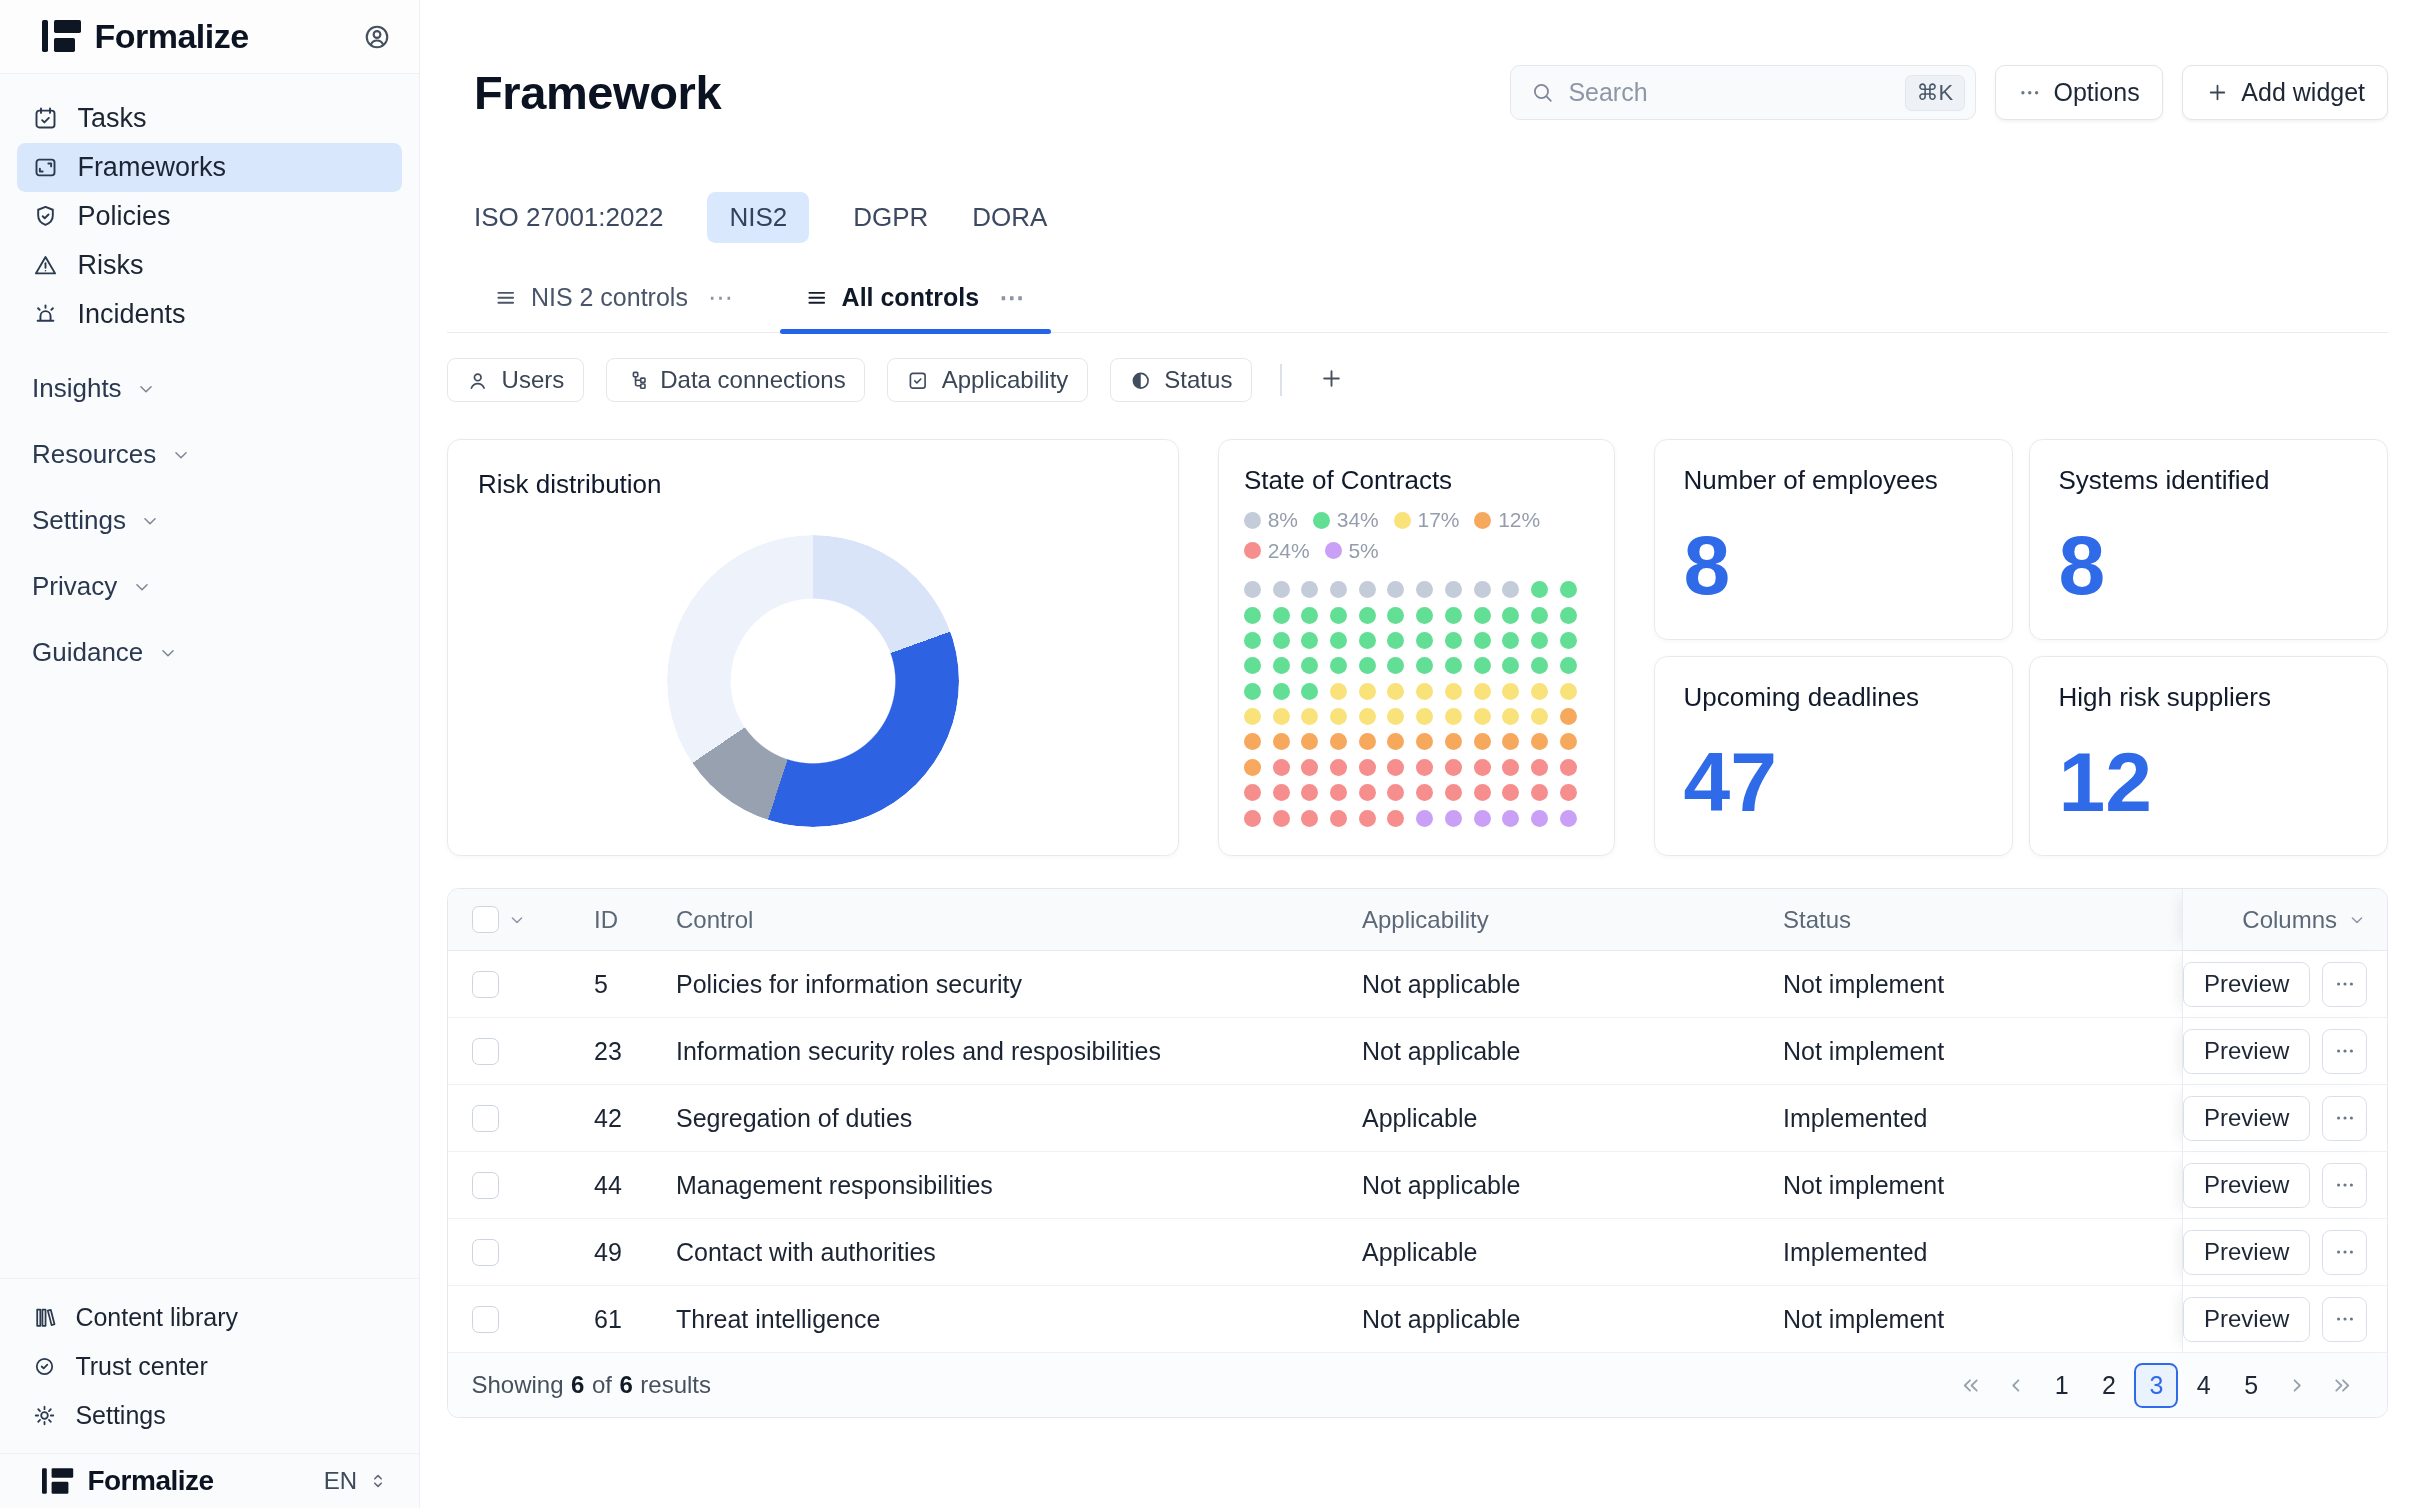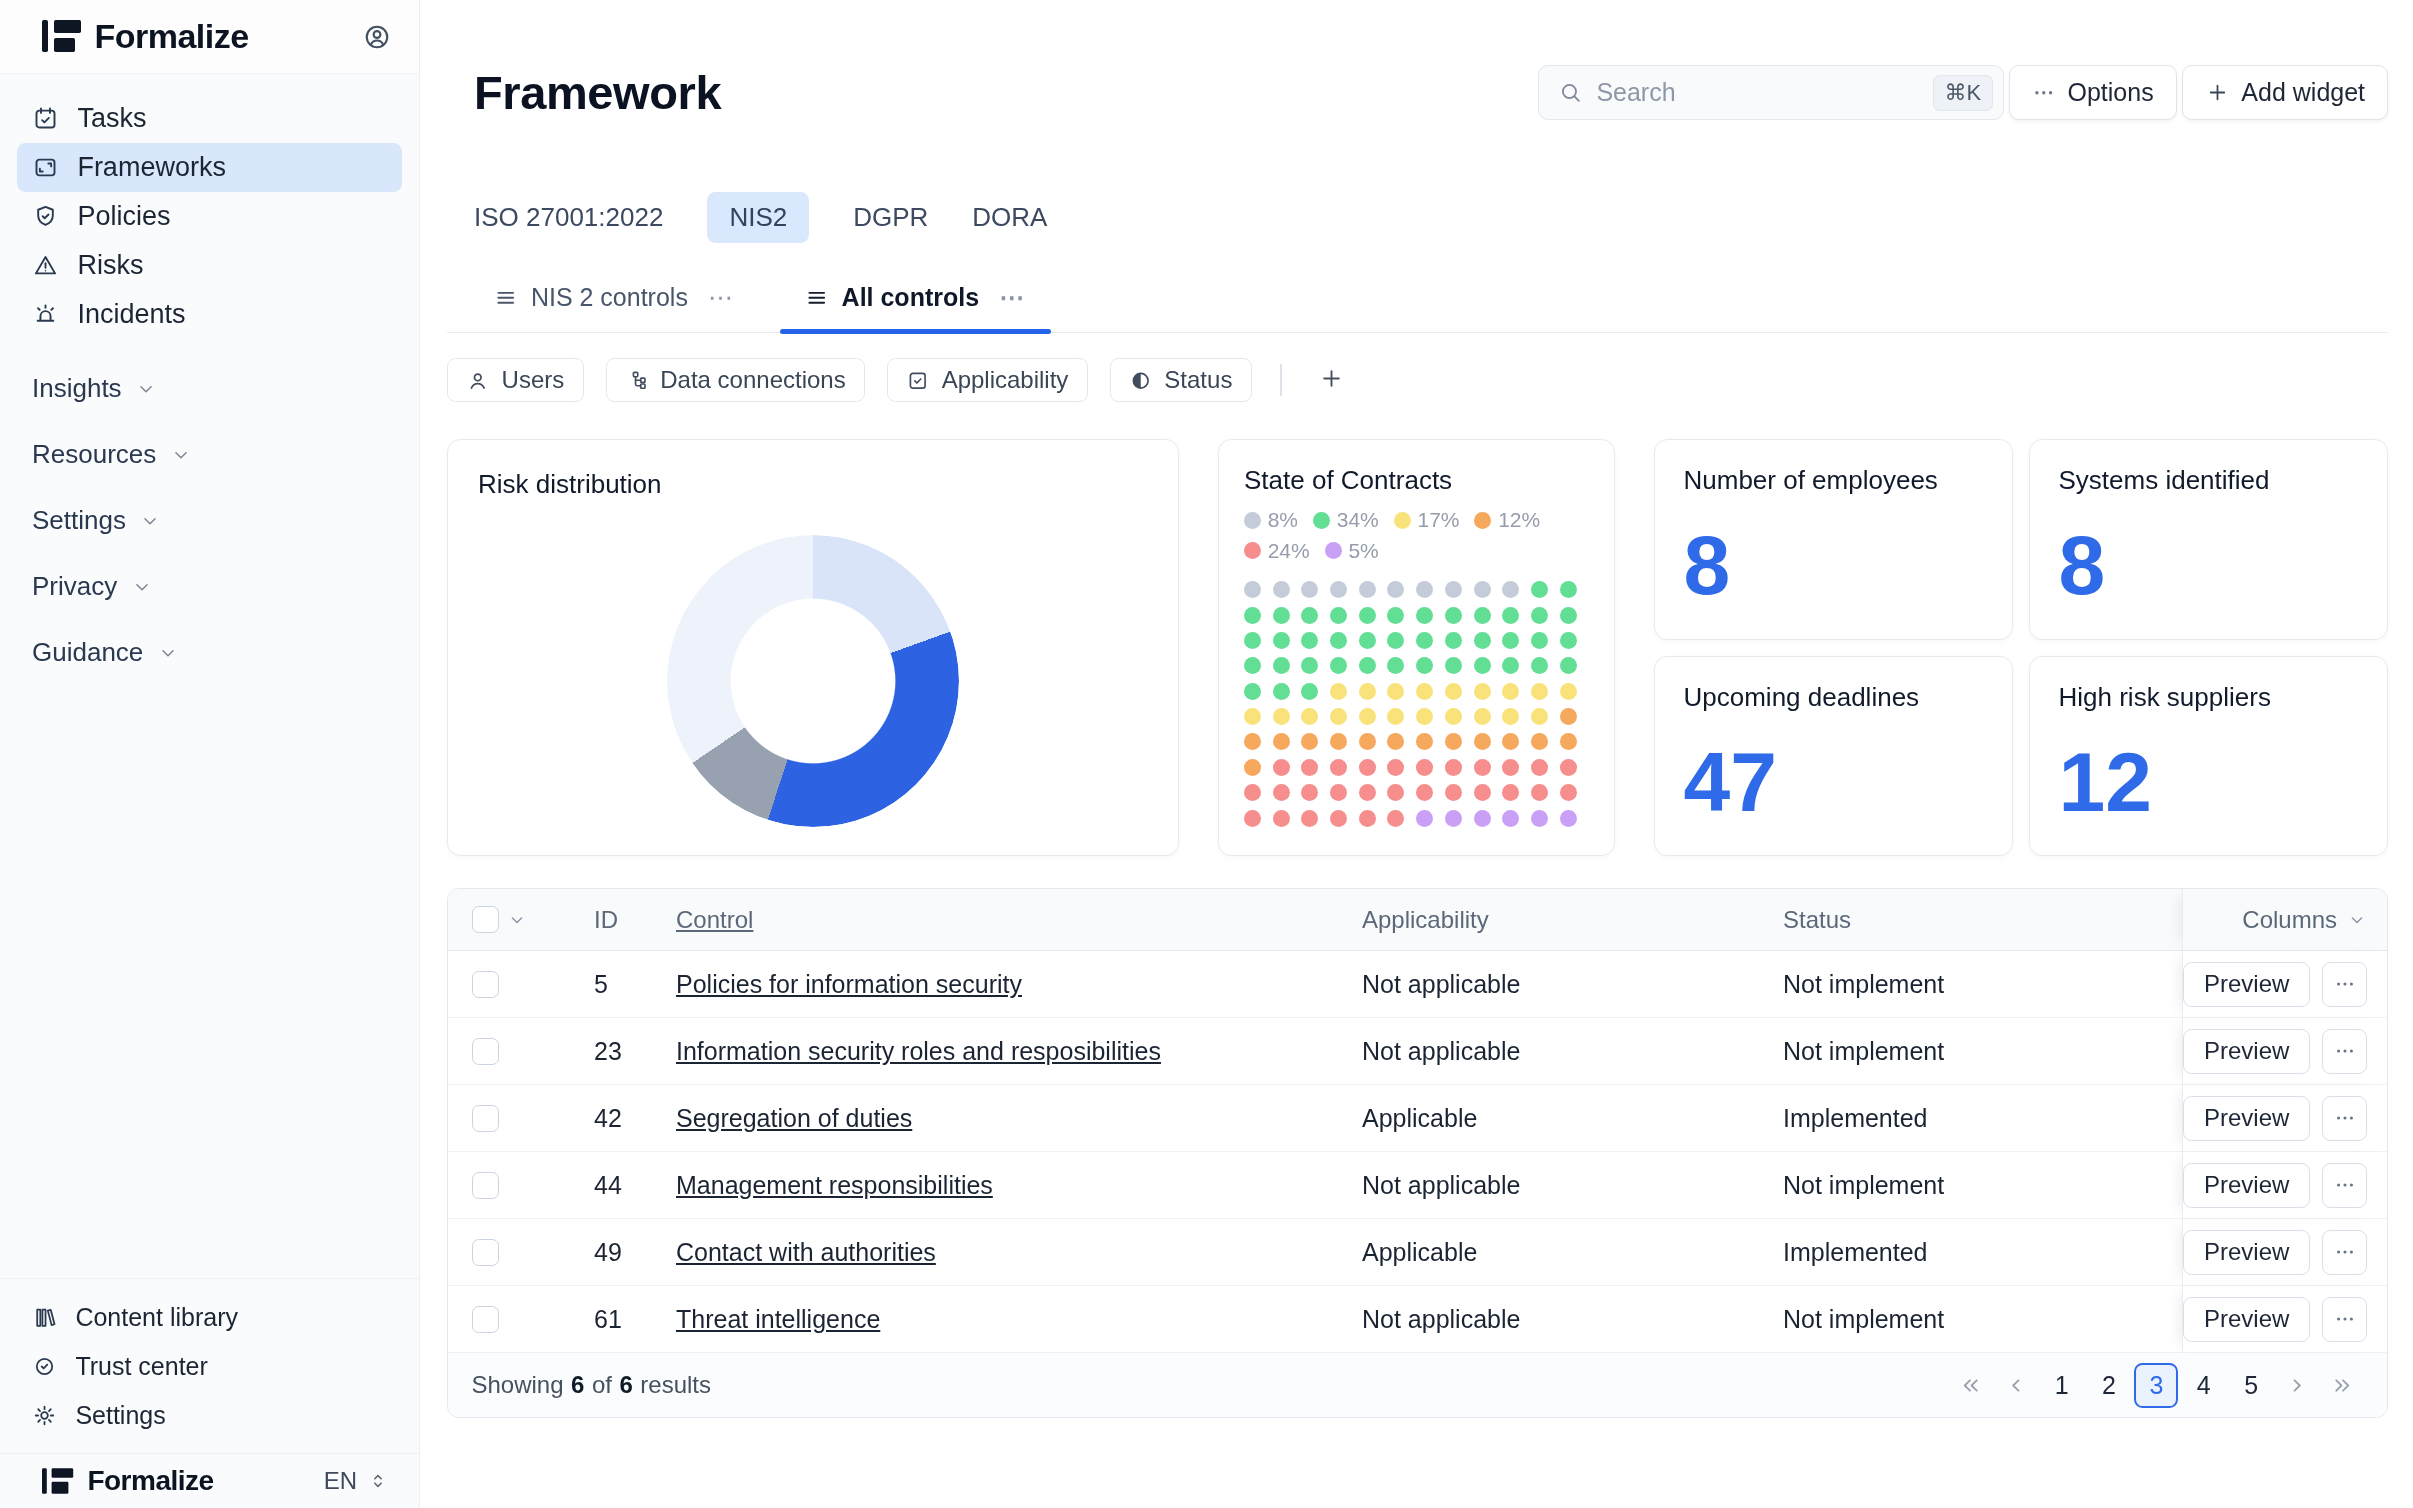--- a/index.html
+++ b/index.html
@@ -47,21 +47,21 @@
   .sb-footer .logo-text { font-size:28px; }
   .lang { display:flex; align-items:center; gap:10px; font-size:24px; color:#3f4a5a; cursor:pointer; }
   .lang .icon { color:#5d6878; }
   .lang .icon svg { width:22px; height:22px; }
 
   
   main { flex:1; display:flex; flex-direction:column; padding:0 45px 0 27px; }
 
   .topbar { display:flex; align-items:center; justify-content:space-between; margin-top:34px; }
   .page-title { font-size:47px; font-weight:700; color:#0b1322; letter-spacing:-0.4px; margin-left:27px; }
-  .topbar-right { display:flex; align-items:center; gap:5px; }
+  .topbar-right { display:flex; align-items:center; gap:19px; }
   .search-box { width:466px; height:55px; background:#f8fafc; border:1.7px solid #e3e8ef; border-radius:10px; display:flex; align-items:center; gap:11.7px; padding:0 10px 0 18.4px; }
   .search-box .icon { color:#7e8899; }
   .search-box .icon svg { width:25px; height:25px; }
   .search-box input { flex:1; min-width:0; border:none; background:transparent; outline:none; font-family:inherit; font-size:25px; color:#2c3748; }
   .search-box input::placeholder { color:#8d97a7; }
   .kbd { background:#eef2f7; border:1.7px solid #e1e7ef; border-radius:6.7px; padding:4.2px 11px; font-size:22px; color:#4b5768; }
   .btn { height:55px; display:flex; align-items:center; gap:11.7px; padding:0 22px; background:#fff; border:1.7px solid #e0e5ec; border-radius:10px; font-size:25px; color:#1d2736; box-shadow:0 1.7px 3.4px rgba(16,24,40,.05); cursor:pointer; }
   .btn .icon { color:#6b7686; }
   .btn .icon svg { width:23.5px; height:23.5px; }
   .btn .icon.plus { color:#3b4656; }
@@ -111,21 +111,21 @@
   .stat-value { font-size:84px; line-height:1; font-weight:700; color:#2f6ae8; margin-top:auto; margin-bottom:6.7px; }
 
   
   .table-card { margin-top:32px; border:1.7px solid #e4e8ee; border-radius:11.7px; overflow:hidden; background:#fff; }
   .trow { display:grid; grid-template-columns:121px 80px 691px 421px 421px 1fr; align-items:stretch; }
   .tcell { display:flex; align-items:center; }
   .thead { height:62px; background:#f8fafc; border-bottom:1.7px solid #e6eaf0; color:#5c6878; font-size:24px; }
   .tbody-row { height:67px; border-bottom:1.7px solid #eef1f5; font-size:25px; color:#1b2433; background:#fff; }
   .col-select { padding-left:23.5px; gap:8.4px; }
   .col-id { padding-left:25px; }
-  .col-control { padding-left:27px;text-decoration:underline; }
+  .col-control { padding-left:27px; }
   .col-appl, .col-status { padding-left:22px; }
   .col-actions { justify-content:flex-end; gap:11.7px; padding-right:20px; border-left:1.7px solid #e8ebf1; box-shadow:-10px 0 13.4px -8.4px rgba(15,23,42,.08); }
   .thead .col-actions { font-size:24px; color:#5c6878; gap:10px; }
   .checkbox { width:27px; height:27px; border:1.7px solid #ccd4df; border-radius:6.7px; background:#fff; cursor:pointer; }
   .thead .chev { color:#8b95a4; }
   .thead .chev svg { width:20px; height:20px; }
   .preview-btn { height:45px; padding:0 20px; border:1.7px solid #d9dfe9; border-radius:8.4px; background:#fff; font-size:24px; color:#1d2736; font-family:inherit; cursor:pointer; }
   .more-btn { width:45px; height:45px; border:1.7px solid #d9dfe9; border-radius:8.4px; background:#fff; color:#6a7585; display:flex; align-items:center; justify-content:center; cursor:pointer; }
   .more-btn svg { width:22px; height:22px; }
 

